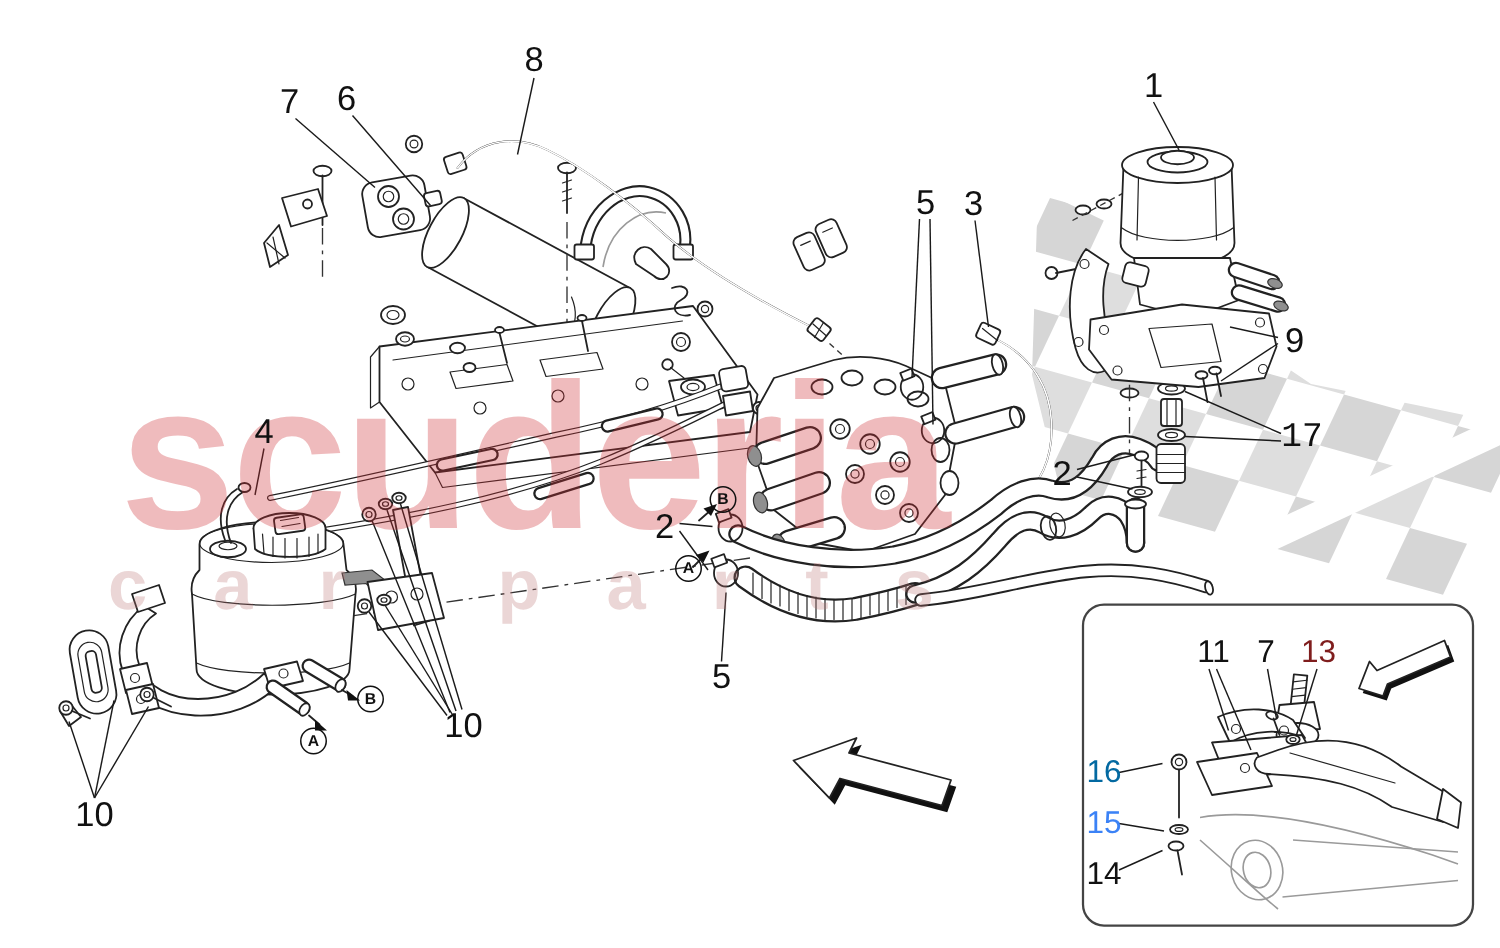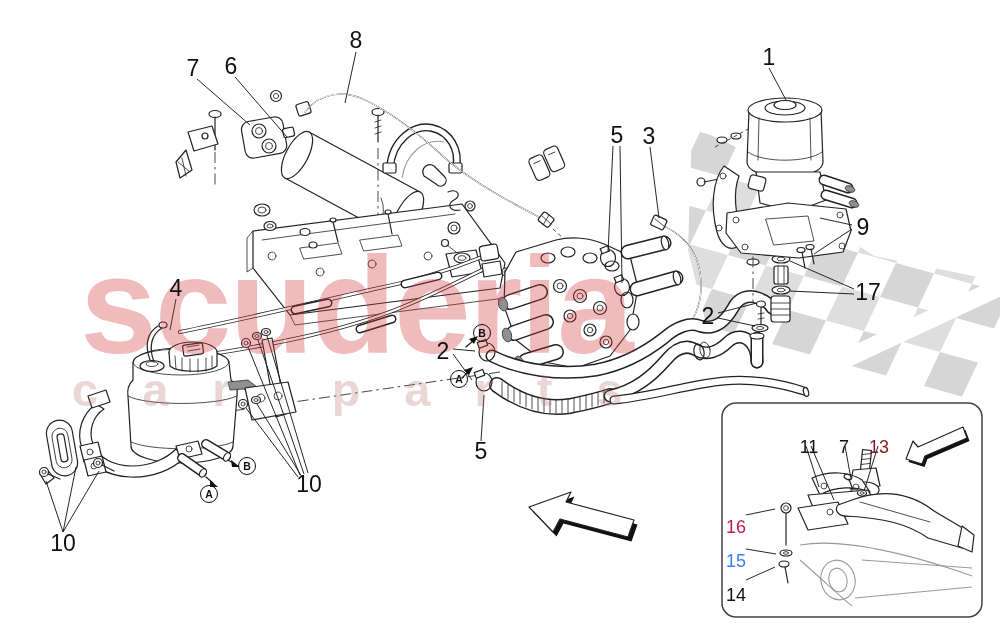--- a/index.html
+++ b/index.html
@@ -14,21 +14,21 @@
   .lgray{fill:none;stroke:#9a9a9a;stroke-width:1.1}
   .dash{fill:none;stroke:#333;stroke-width:.9;stroke-dasharray:11 4 2.5 4}
   .dsh2{fill:none;stroke:#333;stroke-width:.9;stroke-dasharray:4 3}
   .ld{fill:none;stroke:#1a1a1a;stroke-width:.95}
   .tubO{fill:none;stroke:#222;stroke-linecap:round}
   .tubI{fill:none;stroke:#fff;stroke-linecap:round}
   .blk{fill:#111;stroke:none}
   
   .co{position:absolute;transform:translate(-50%,-50%);color:#111;font-size:23px;line-height:1;
       white-space:nowrap;z-index:30;}
-  .co.s{font-size:18px;margin-top:12px;}
+  .co.s{font-size:21px;}
   .mk{position:absolute;transform:translate(-50%,-50%);width:16px;height:16px;border:1.4px solid #111;
       border-radius:50%;color:#111;font-size:10.5px;font-weight:bold;display:flex;align-items:center;
       justify-content:center;background:transparent;z-index:30;line-height:1;}
   
   .wm1{position:absolute;left:80px;top:236px;font-size:138px;font-weight:bold;letter-spacing:-2px;
        line-height:1;z-index:20;pointer-events:none;}
   .wm2{position:absolute;left:72px;top:366px;font-size:47px;font-weight:bold;letter-spacing:44px;
        line-height:1;z-index:20;pointer-events:none;}
   #labels{position:absolute;left:0;top:0;width:100%;height:100%;z-index:30;pointer-events:none;}
 </style>
@@ -534,25 +534,25 @@
       <div class="co" style="left: 649px; top: 136px; color: rgb(17, 17, 17);">3</div>
       <div class="co" style="left: 176px; top: 288px; color: rgb(17, 17, 17);">4</div>
       <div class="co" style="left: 617px; top: 135px; color: rgb(17, 17, 17);">5</div>
       <div class="co" style="left: 481px; top: 451px; color: rgb(17, 17, 17);">5</div>
       <div class="co" style="left: 231px; top: 66px; color: rgb(17, 17, 17);">6</div>
       <div class="co" style="left: 193px; top: 68px; color: rgb(17, 17, 17);">7</div>
       <div class="co" style="left: 356px; top: 40px; color: rgb(17, 17, 17);">8</div>
       <div class="co" style="left: 863px; top: 227px; color: rgb(17, 17, 17);">9</div>
       <div class="co" style="left: 63px; top: 543px; color: rgb(17, 17, 17);">10</div>
       <div class="co" style="left: 309px; top: 484px; color: rgb(17, 17, 17);">10</div>
-      <div class="co" style="left: 868px; top: 292px; color: rgb(17, 17, 17);">17</div>
+      <div class="co" style="left: 868px; top: 292px; color: rgb(17, 17, 17); font-family: Liberation Mono, monospace;">17</div>
       <div class="co s" style="left: 809px; top: 435px; color: rgb(17, 17, 17);">11</div>
       <div class="co s" style="left: 844px; top: 435px; color: rgb(17, 17, 17);">7</div>
       <div class="co s" style="left: 879px; top: 435px; color: #7f1d1d;">13</div>
       <div class="co s" style="left: 736px; top: 583px; color: rgb(17, 17, 17); text-align: right;">14</div>
       <div class="co s" style="left: 736px; top: 549px; color: #3b82f6;">15</div>
-      <div class="co s" style="left: 736px; top: 515px; color: #be185d;">16</div>
+      <div class="co s" style="left: 736px; top: 515px; color: #0369a1;">16</div>
       <div class="mk" style="left: 482px; top: 333px;">B</div>
       <div class="mk" style="left: 459px; top: 379px;">A</div>
       <div class="mk" style="left: 247px; top: 466px;">B</div>
       <div class="mk" style="left: 209px; top: 494px;">A</div>
     </div>
 </div>
 
 </body></html>

